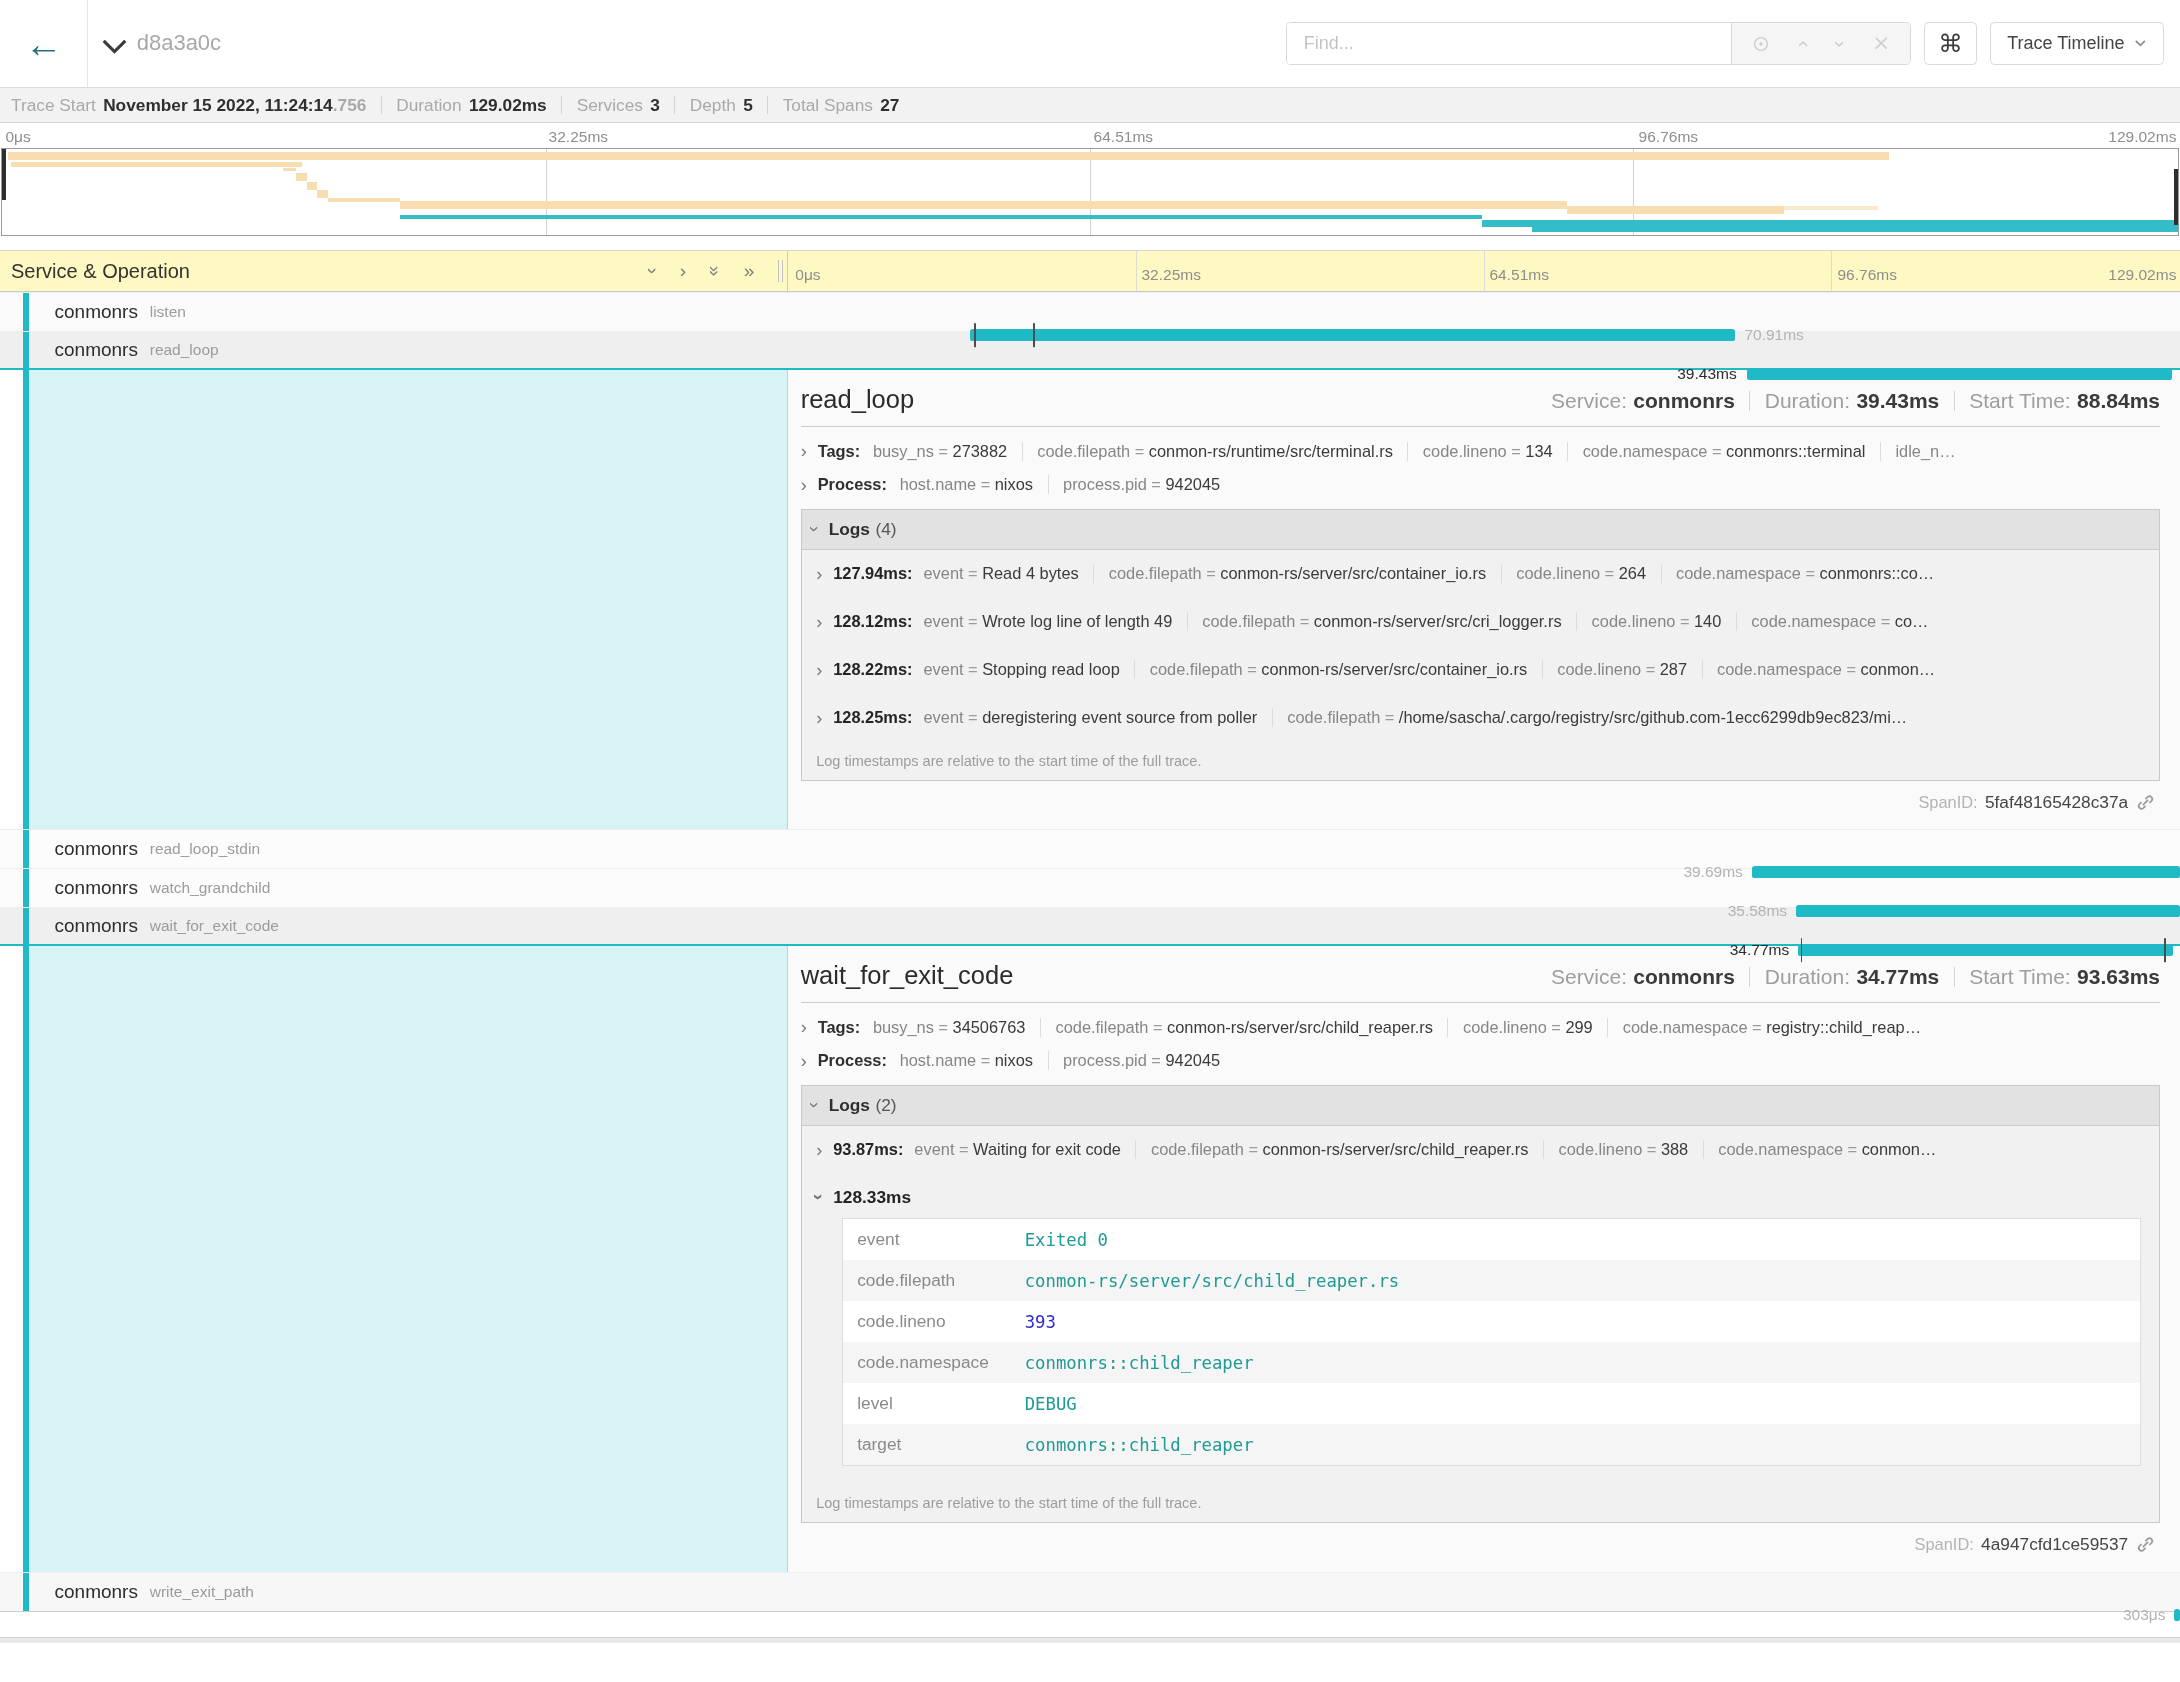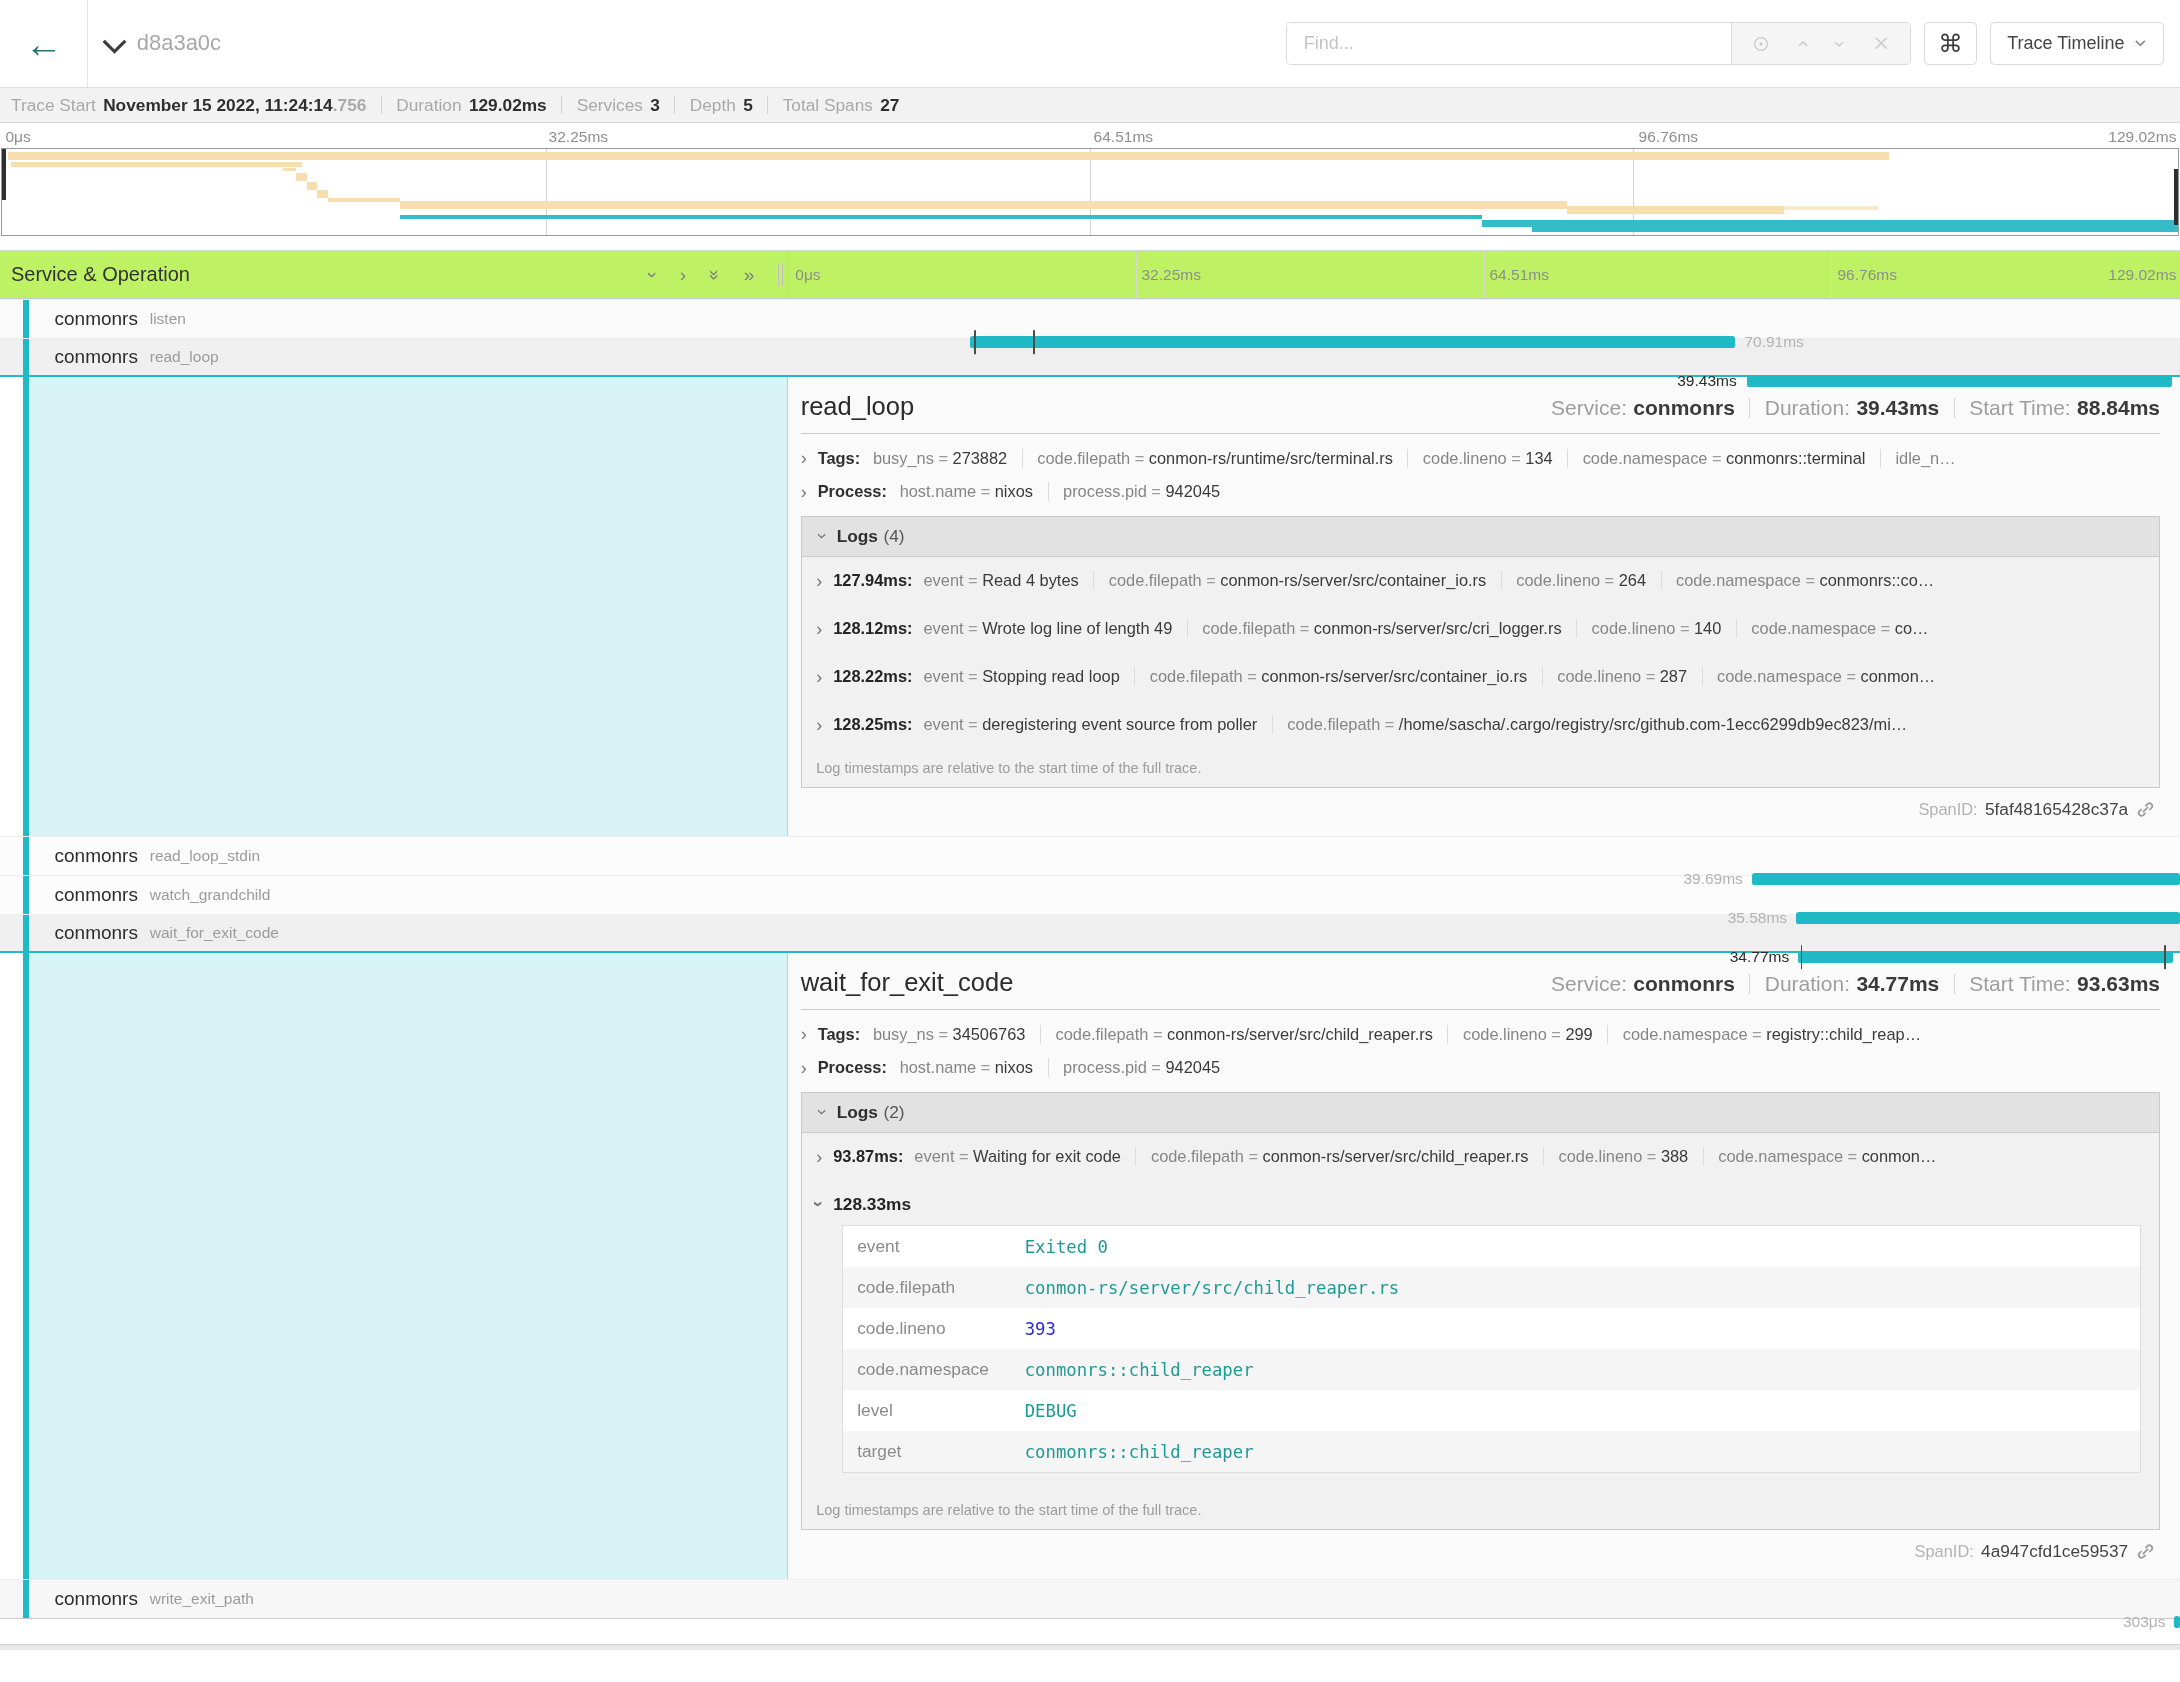--- a/index.html
+++ b/index.html
@@ -37,21 +37,21 @@
 
   
   .minimap{padding:0;}
   .mm-ruler{position:relative;height:24.5px;font-size:15.5px;color:#8e8e8e;}
   .mm-ruler span{position:absolute;top:4.5px;}
   .mm-canvas{position:relative;height:88px;margin:0 0.9px;border:0.9px solid #9a9a9a;background:#fff;background-image:linear-gradient(#ccc,#ccc),linear-gradient(#ccc,#ccc),linear-gradient(#ccc,#ccc);background-size:0.9px 100%;background-position:25% 0,50% 0,75% 0;background-repeat:no-repeat;}
   .mm-span{position:absolute;}
   .mm-handle{position:absolute;width:4.5px;background:#2e2e2e;}
 
   
-  .gridhdr{display:flex;height:49px;background:#bef264;border-top:0.9px solid #d6d6d6;border-bottom:0.9px solid #c9c9c9;margin-top:14.5px;}
+  .gridhdr{display:flex;height:42px;background:#fef9c3;border-top:0.9px solid #d6d6d6;border-bottom:0.9px solid #c9c9c9;margin-top:14.5px;}
   .gh-left{width:787px;flex:none;display:flex;align-items:center;padding-left:11px;}
   .gh-left .gtitle{font-size:20px;color:#333;}
   .gh-icons{margin-left:auto;display:flex;align-items:center;}
   .gh-icons .gico{background:none;border:none;cursor:pointer;padding:0;margin-right:23.6px;font-size:19px;color:#7c7c7c;display:inline-flex;}
   .grip{width:5.5px;height:22px;border-left:1.8px solid #c2c2c2;border-right:1.8px solid #c2c2c2;margin-right:3.6px;}
   .gh-right{flex:1;position:relative;border-left:0.9px solid #c9c9c9;font-size:15.5px;color:#8e8e8e;background-image:linear-gradient(#d9d9d9,#d9d9d9),linear-gradient(#d9d9d9,#d9d9d9),linear-gradient(#d9d9d9,#d9d9d9);background-size:0.9px 100%;background-position:25% 0,50% 0,75% 0;background-repeat:no-repeat;}
   .gh-right span{position:absolute;top:14.5px;}
 
   
   .row{height:39px;display:flex;border-top:0.9px solid #eee;cursor:pointer;}
@@ -80,21 +80,21 @@
   .d-rule{border:none;border-top:0.9px solid #ccc;margin:12.7px 0 5.5px 0;}
   .kvline{display:flex;align-items:center;font-size:16.4px;margin:14.5px 0;white-space:nowrap;overflow:hidden;}
   .chev{color:#777;font-size:18px;line-height:1;margin-right:11px;flex:none;display:inline-block;}
   .kvline .cap{font-weight:bold;color:#2f2f2f;margin-right:12.7px;}
   .kv{display:inline-flex;align-items:center;}
   .kv .k{color:#868686;}
   .kv .eq{color:#9a9a9a;margin:0 4.5px;}
   .kv .v{color:#3b3b3b;}
   .kv + .kv{border-left:0.9px solid #dcdcdc;margin-left:14.5px;padding-left:14.5px;}
   .logsbox{border:0.9px solid #c9c9c9;background:#f1f1f1;margin-top:3.6px;}
-  .logshead{background:#e2e2e2;border-bottom:0.9px solid #ccc;padding:9px 18px;font-size:17.3px;color:#2f2f2f;display:flex;align-items:center;cursor:pointer;}
+  .logshead{background:#e2e2e2;border-bottom:0.9px solid #ccc;padding:9px 10px;font-size:17.3px;color:#2f2f2f;display:flex;align-items:center;cursor:pointer;}
   .logshead b{margin-right:5.5px;}
   .logshead .cnt{font-weight:normal;color:#555;}
   .logrow{display:flex;align-items:center;font-size:16.4px;padding:14.5px 14.5px;white-space:nowrap;overflow:hidden;cursor:pointer;}
   .logrow .ts{font-weight:bold;color:#242424;margin-right:11px;}
   .lognote{padding:11px 14.5px 11px;color:#9c9c9c;font-size:14.5px;}
   .spanidrow{display:flex;justify-content:flex-end;align-items:center;padding:11px 3.6px 11px;font-size:16.4px;}
   .spanidrow .lbl{color:#b3b3b3;}
   .spanidrow .val{color:#454545;font-size:17.3px;margin:0 7.3px 0 7.3px;}
   .kvtable{margin:1.8px 18px 18px 40px;border:0.9px solid #ddd;background:#fff;}
   .tr{display:flex;height:41px;align-items:center;font-size:17.3px;}

